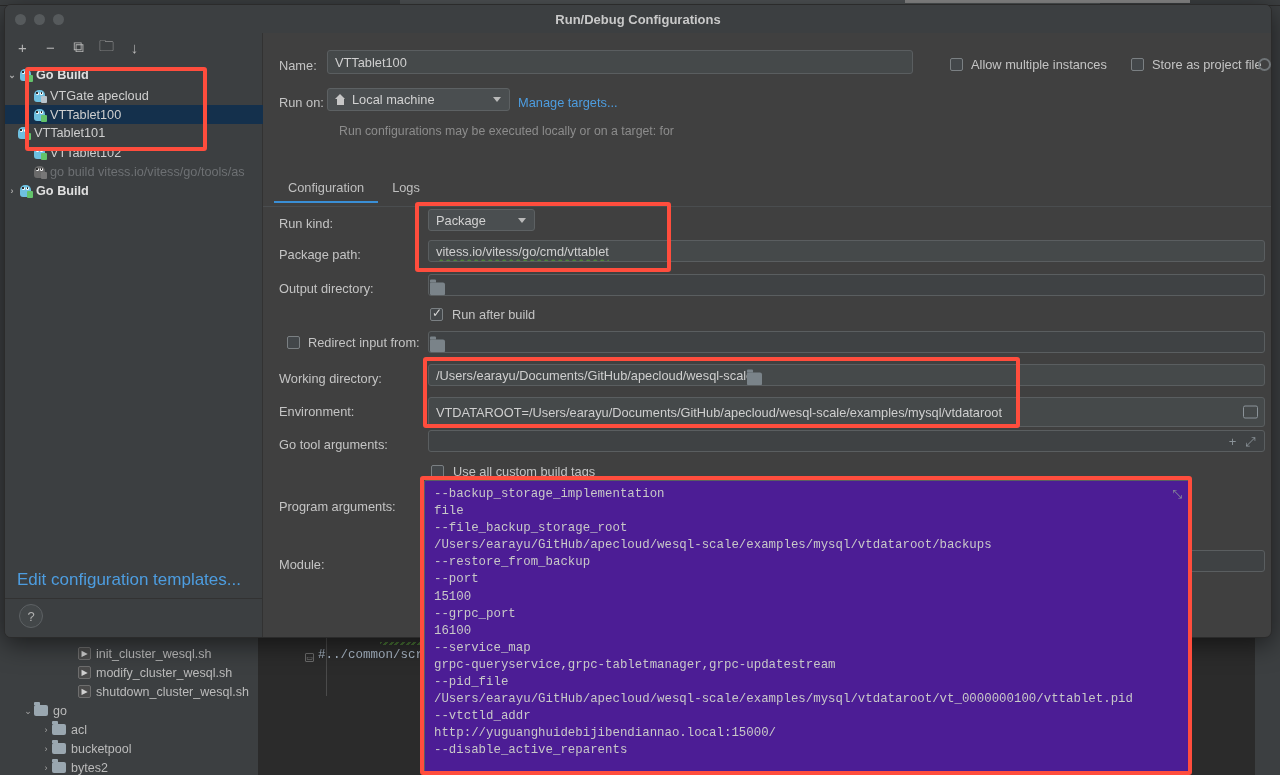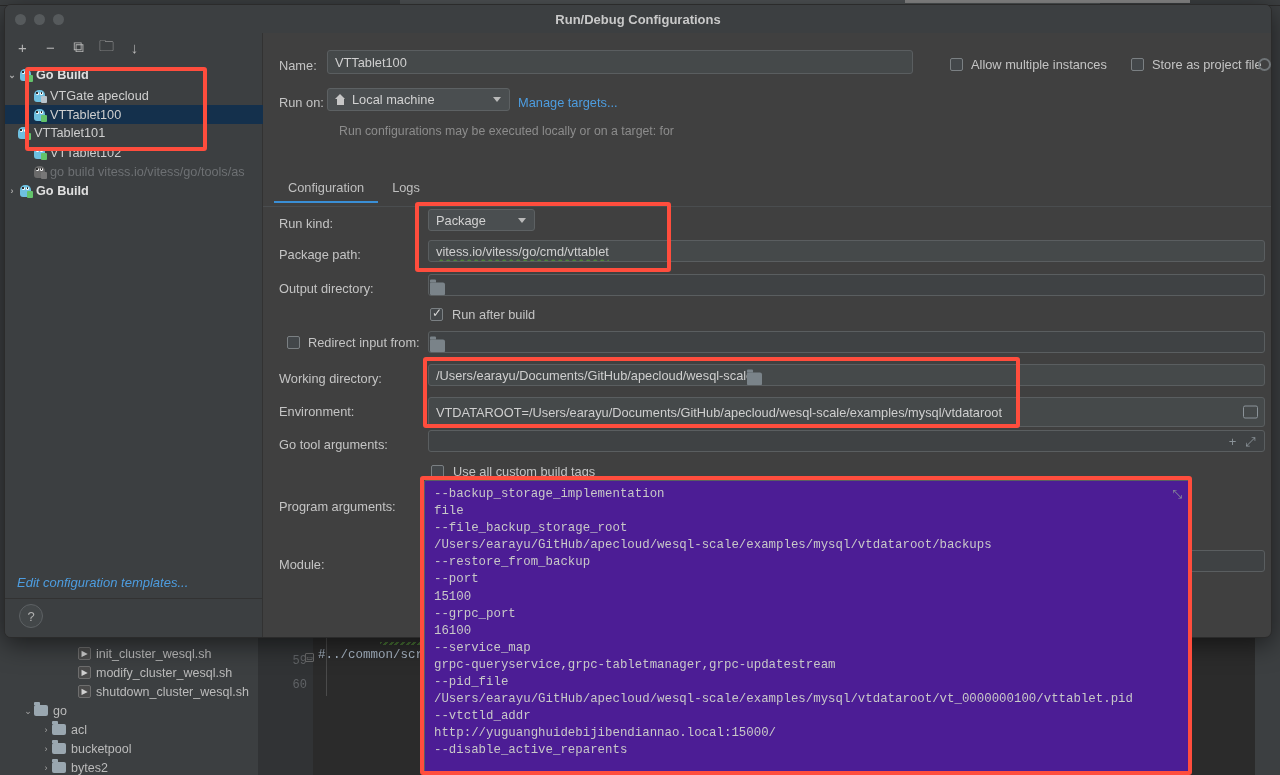--- a/index.html
+++ b/index.html
@@ -57,21 +57,21 @@
   .caret { width:14px; text-align:center; font-size:9px; color:#a7a7a7;}
   .goph { width:13px; height:14px; margin-right:4px; position:relative; display:inline-block;}
   .goph .body { position:absolute; left:1px; top:1px; width:11px; height:12px; background:#6ec0e0; border-radius:5px 5px 3px 3px;}
   .goph .eyeL { position:absolute; left:2.5px; top:3px; width:3px; height:3px; background:#fff; border-radius:50%;}
   .goph .eyeR { position:absolute; left:7px; top:3px; width:3px; height:3px; background:#fff; border-radius:50%;}
   .goph .pupL { position:absolute; left:3.4px; top:3.9px; width:1.4px; height:1.4px; background:#111; border-radius:50%;}
   .goph .pupR { position:absolute; left:7.9px; top:3.9px; width:1.4px; height:1.4px; background:#111; border-radius:50%;}
   .goph .tag { position:absolute; right:-1px; bottom:0px; width:6px; height:7px; background:#63c36b; border-radius:1px;}
   .goph.gray .body{background:#6a6a6a;} .goph.gray .tag{background:#777;}
   .goph.doc .tag{background:#b9c4cc;}
-  .edit-tpl { position:absolute; left:12px; bottom:47px; font-size:13px; color:#4d9de0;font-style:italic; }
+  .edit-tpl { position:absolute; left:12px; bottom:47px; font-size:17px; color:#4d9de0; }
   .side-sep { position:absolute; left:0; bottom:38px; width:258px; height:1px; background:#323232;}
   .help-btn { position:absolute; left:14px; bottom:9px; width:24px; height:24px; border-radius:50%;
               border:1px solid #5d6164; background:#434749; color:#b0b0b0; font-size:13px;
               display:flex; align-items:center; justify-content:center;}
 
   
   .content { position:absolute; left:258px; top:28px; right:0; bottom:0; }
   .lbl { position:absolute; font-size:12.8px; color:#c4c4c4; white-space:nowrap;}
   .field { position:absolute; background:#45494a; border:1px solid #5a5e60; border-radius:3px;
            font-size:12.8px; color:#cfcfcf; display:flex; align-items:center; padding:0 7px; white-space:nowrap; overflow:hidden;}
@@ -150,24 +150,20 @@
       <span>bucketpool</span>
     </div>
     <div class="tree-row" style="left:40px; top:122px;">
       <span class="tree-arrow">›</span>
       <span class="folder-ic"></span>
       <span>bytes2</span>
     </div>
   </div>
 
   <div class="ide-editor"></div>
-  <div class="ide-gutter">
-    <span class="gutter-num" style="top:18px;">59</span>
-    <span class="gutter-num" style="top:42px;">60</span>
-  </div>
   <div class="code-vline" style="left:326px; top:636px; height:60px;"></div>
   <div class="fold-mark" style="left:305px; top:653px;">▭</div>
   <span class="code-line" style="left:318px; top:648px;">#../common/scr</span>
   <div class="squiggle" style="left:380px; top:642px; width:55px;"></div>
   <div class="ide-rightpane"></div>
   <div class="ide-blue-btn"></div>
 
   <div class="dialog">
 
     <div class="titlebar">

